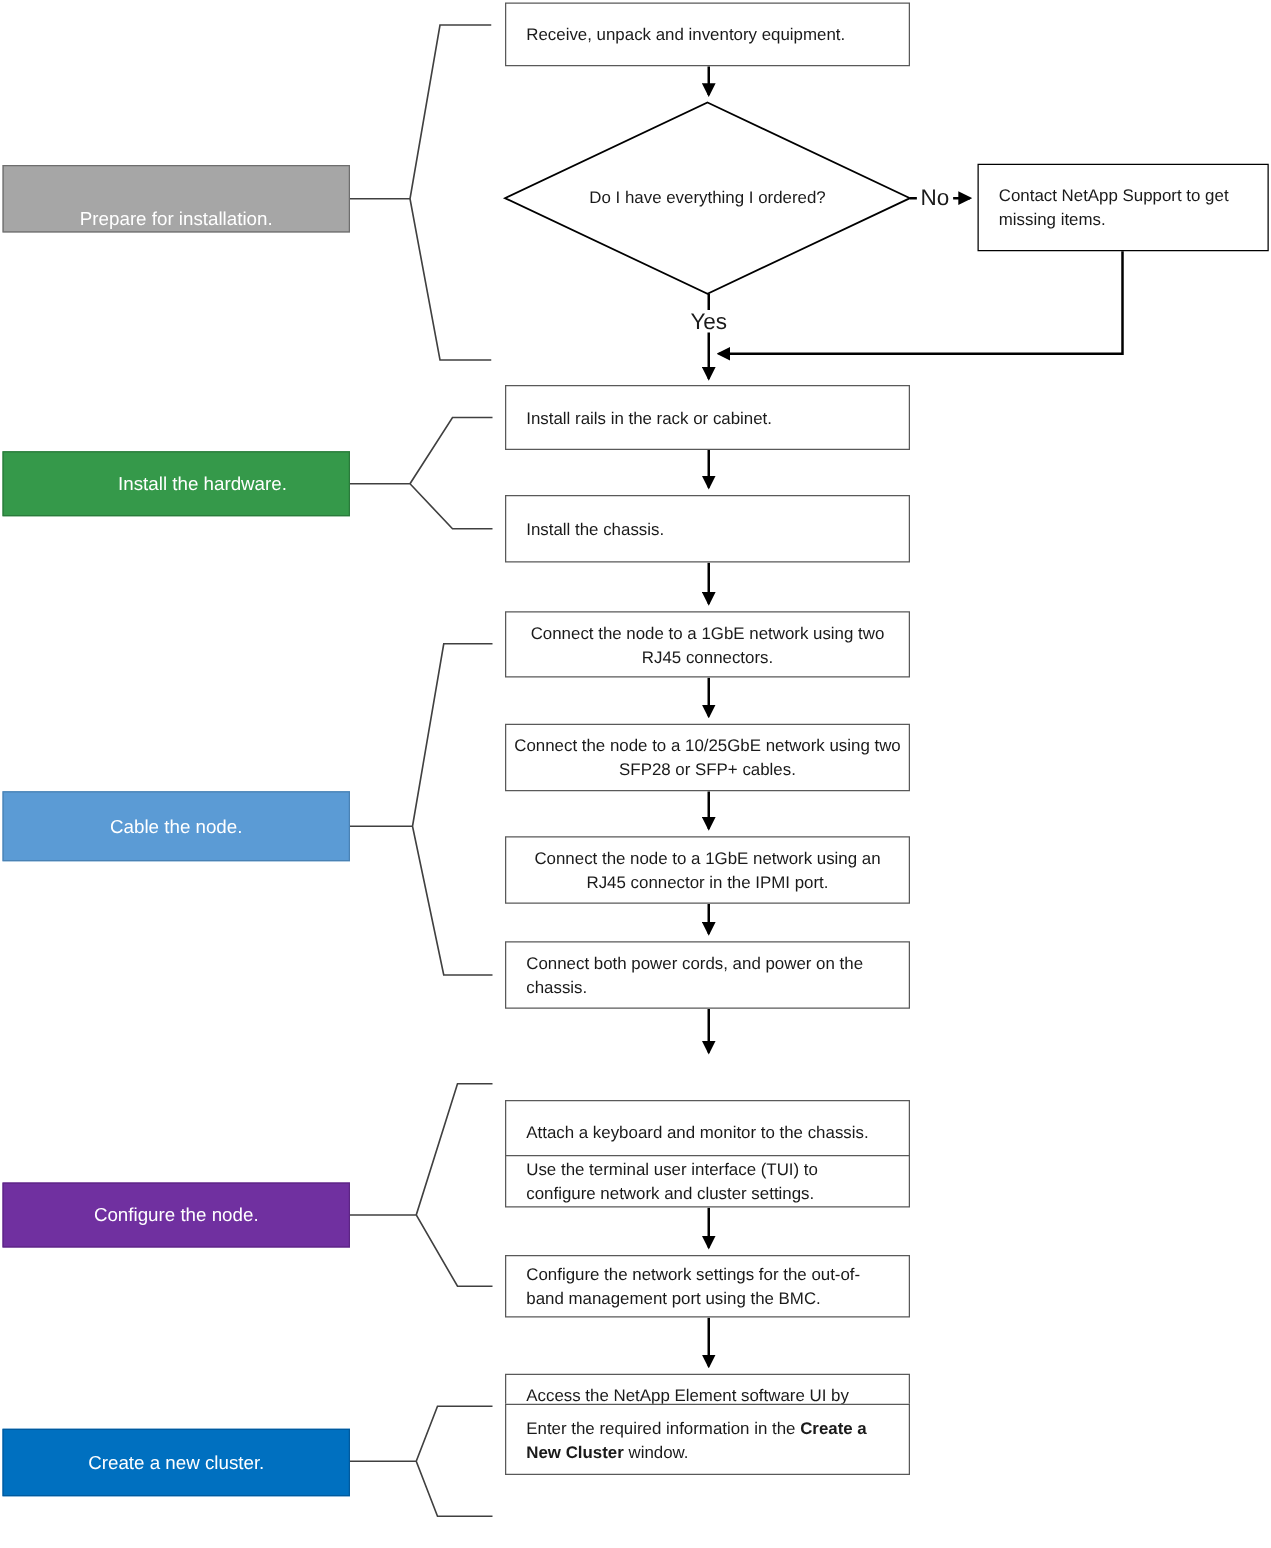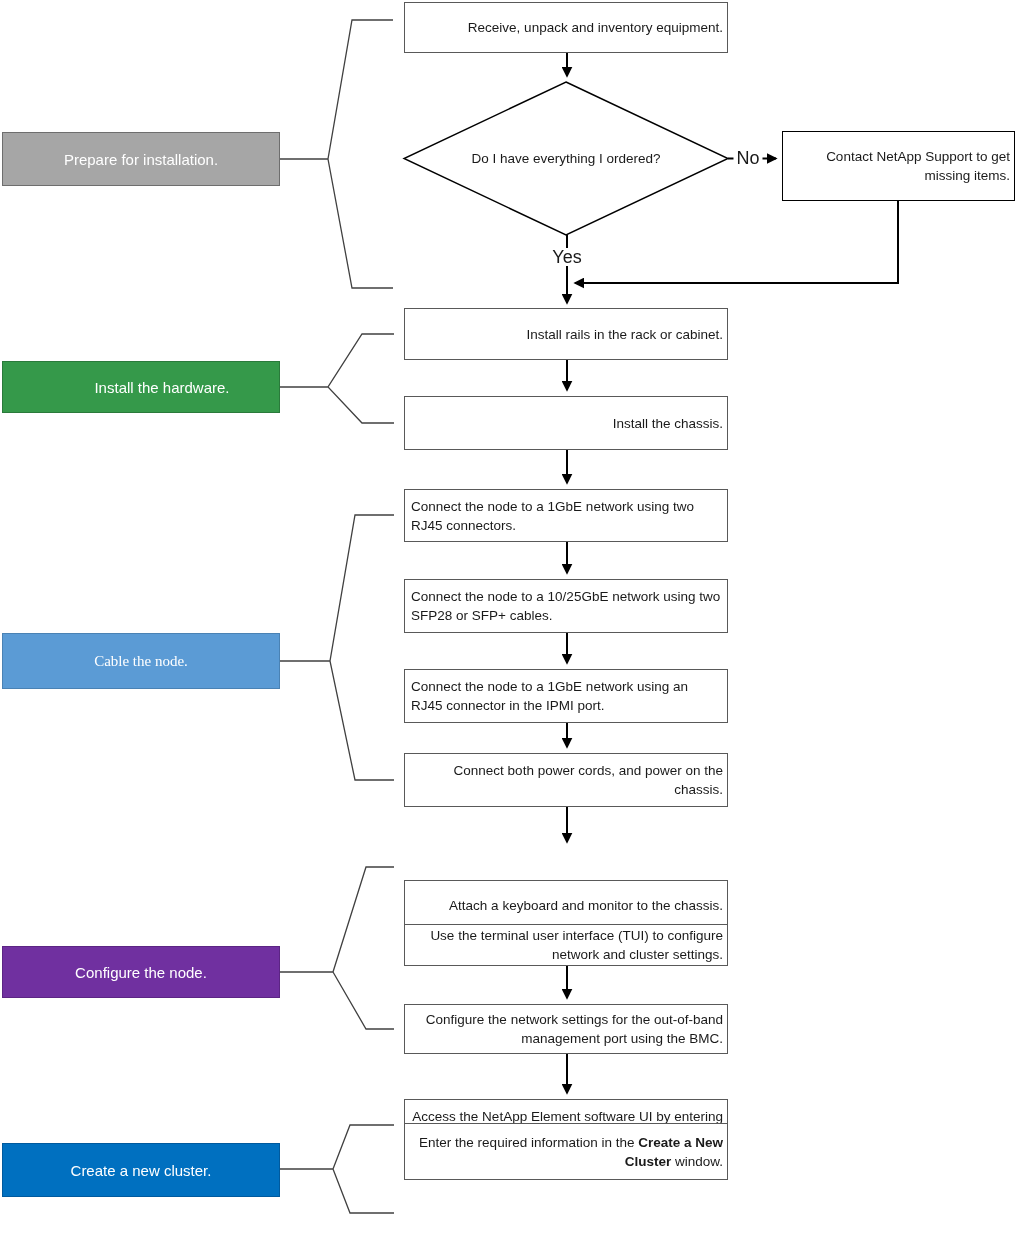--- a/index.html
+++ b/index.html
@@ -12,26 +12,26 @@
     color:#1a1a1a;
     overflow:hidden;
   }
   #lines{position:absolute;left:0;top:0;width:1017px;height:1238px;}
   .pbox{
     position:absolute;
     left:404px;width:324px;
     border:1.2px solid #595959;
     background:#ffffff;
     display:flex;flex-direction:column;justify-content:center;
-    text-align:right;
+    text-align:left;
     font-size:13.5px;line-height:19px;
     box-sizing:border-box;
-    padding:2px 4px;
+    padding:2px 16px;
   }
-  .pbox.leftalign{text-align:left;padding:2px 6px;}
+  .pbox.leftalign{text-align:center;padding:2px 6px;}
   .pbox.heavy{border:1.6px solid #000000;}
   .phase{
     position:absolute;
     left:2px;width:278px;
     display:flex;align-items:center;justify-content:center;
     text-align:center;
     color:#ffffff;
     font-size:15px;line-height:19px;
     border:1.4px solid transparent;
     box-sizing:border-box;
@@ -87,27 +87,27 @@
       <line x1="567" y1="633" x2="567" y2="663" marker-end="url(#arrow)"></line>
       <line x1="567" y1="723" x2="567" y2="747" marker-end="url(#arrow)"></line>
       <line x1="567" y1="807" x2="567" y2="842" marker-end="url(#arrow)"></line>
       <line x1="567" y1="887" x2="567" y2="918" marker-end="url(#arrow)"></line>
       <line x1="567" y1="966" x2="567" y2="998" marker-end="url(#arrow)"></line>
       <line x1="567" y1="1054" x2="567" y2="1093" marker-end="url(#arrow)"></line>
       <line x1="567" y1="1153" x2="567" y2="1177" marker-end="url(#arrow)"></line>
     </g>
   </svg>
 
-  <div class="phase" style="top: 132px; height: 54px; background-color: rgb(166, 166, 166); border-color: rgb(110, 110, 110);">
+  <div class="phase" style="top: 132px; height: 54px; background-color: rgb(166, 166, 166); border-color: rgb(110, 110, 110); align-items: flex-end;">
     <span>Prepare for installation.</span>
   </div>
   <div class="phase" style="top: 361px; height: 52px; background-color: rgb(53, 153, 74); border-color: rgb(42, 122, 59); padding-left: 42px;">
     <span>Install the hardware.</span>
   </div>
-  <div class="phase" style="top: 633px; height: 56px; background-color: rgb(91, 155, 213); border-color: rgb(74, 130, 180); font-family: Liberation Serif, serif;">
+  <div class="phase" style="top: 633px; height: 56px; background-color: rgb(91, 155, 213); border-color: rgb(74, 130, 180);">
     <span>Cable the node.</span>
   </div>
   <div class="phase" style="top: 946px; height: 52px; background-color: rgb(112, 48, 160); border-color: rgb(92, 37, 132);">
     <span>Configure the node.</span>
   </div>
   <div class="phase" style="top: 1143px; height: 54px; background-color: rgb(0, 112, 192); border-color: rgb(0, 90, 158);">
     <span>Create a new cluster.</span>
   </div>
 
   <div class="pbox" style="top:2px;height:51px">Receive, unpack and inventory equipment.</div>

